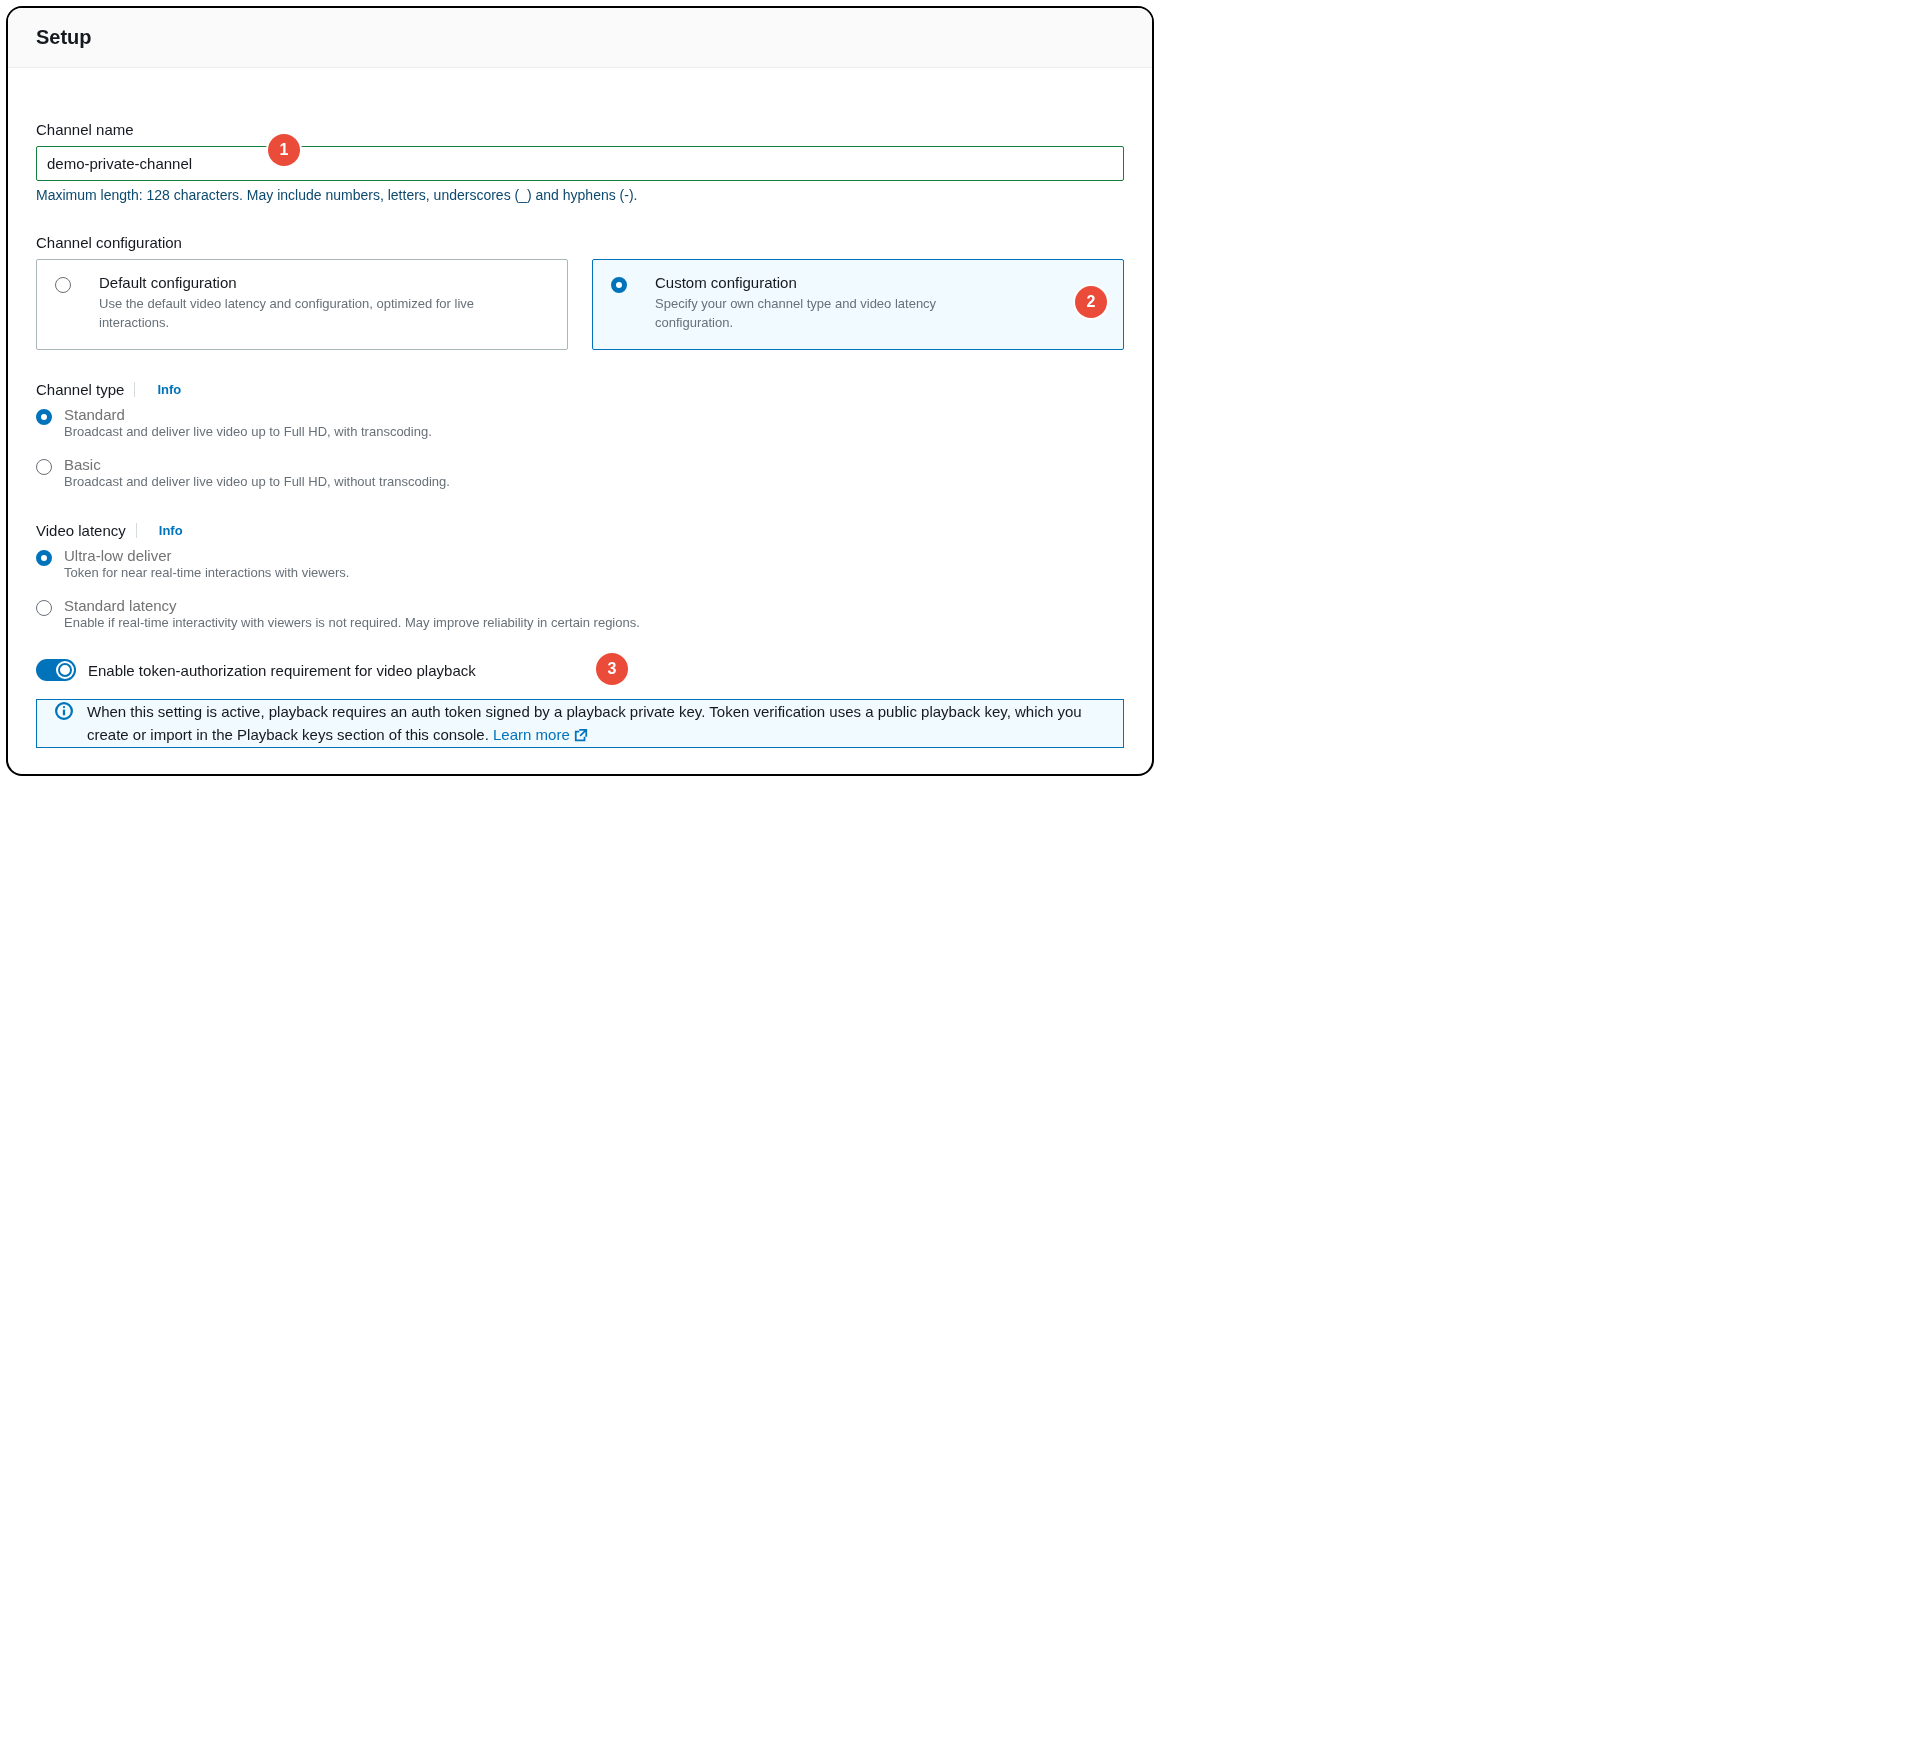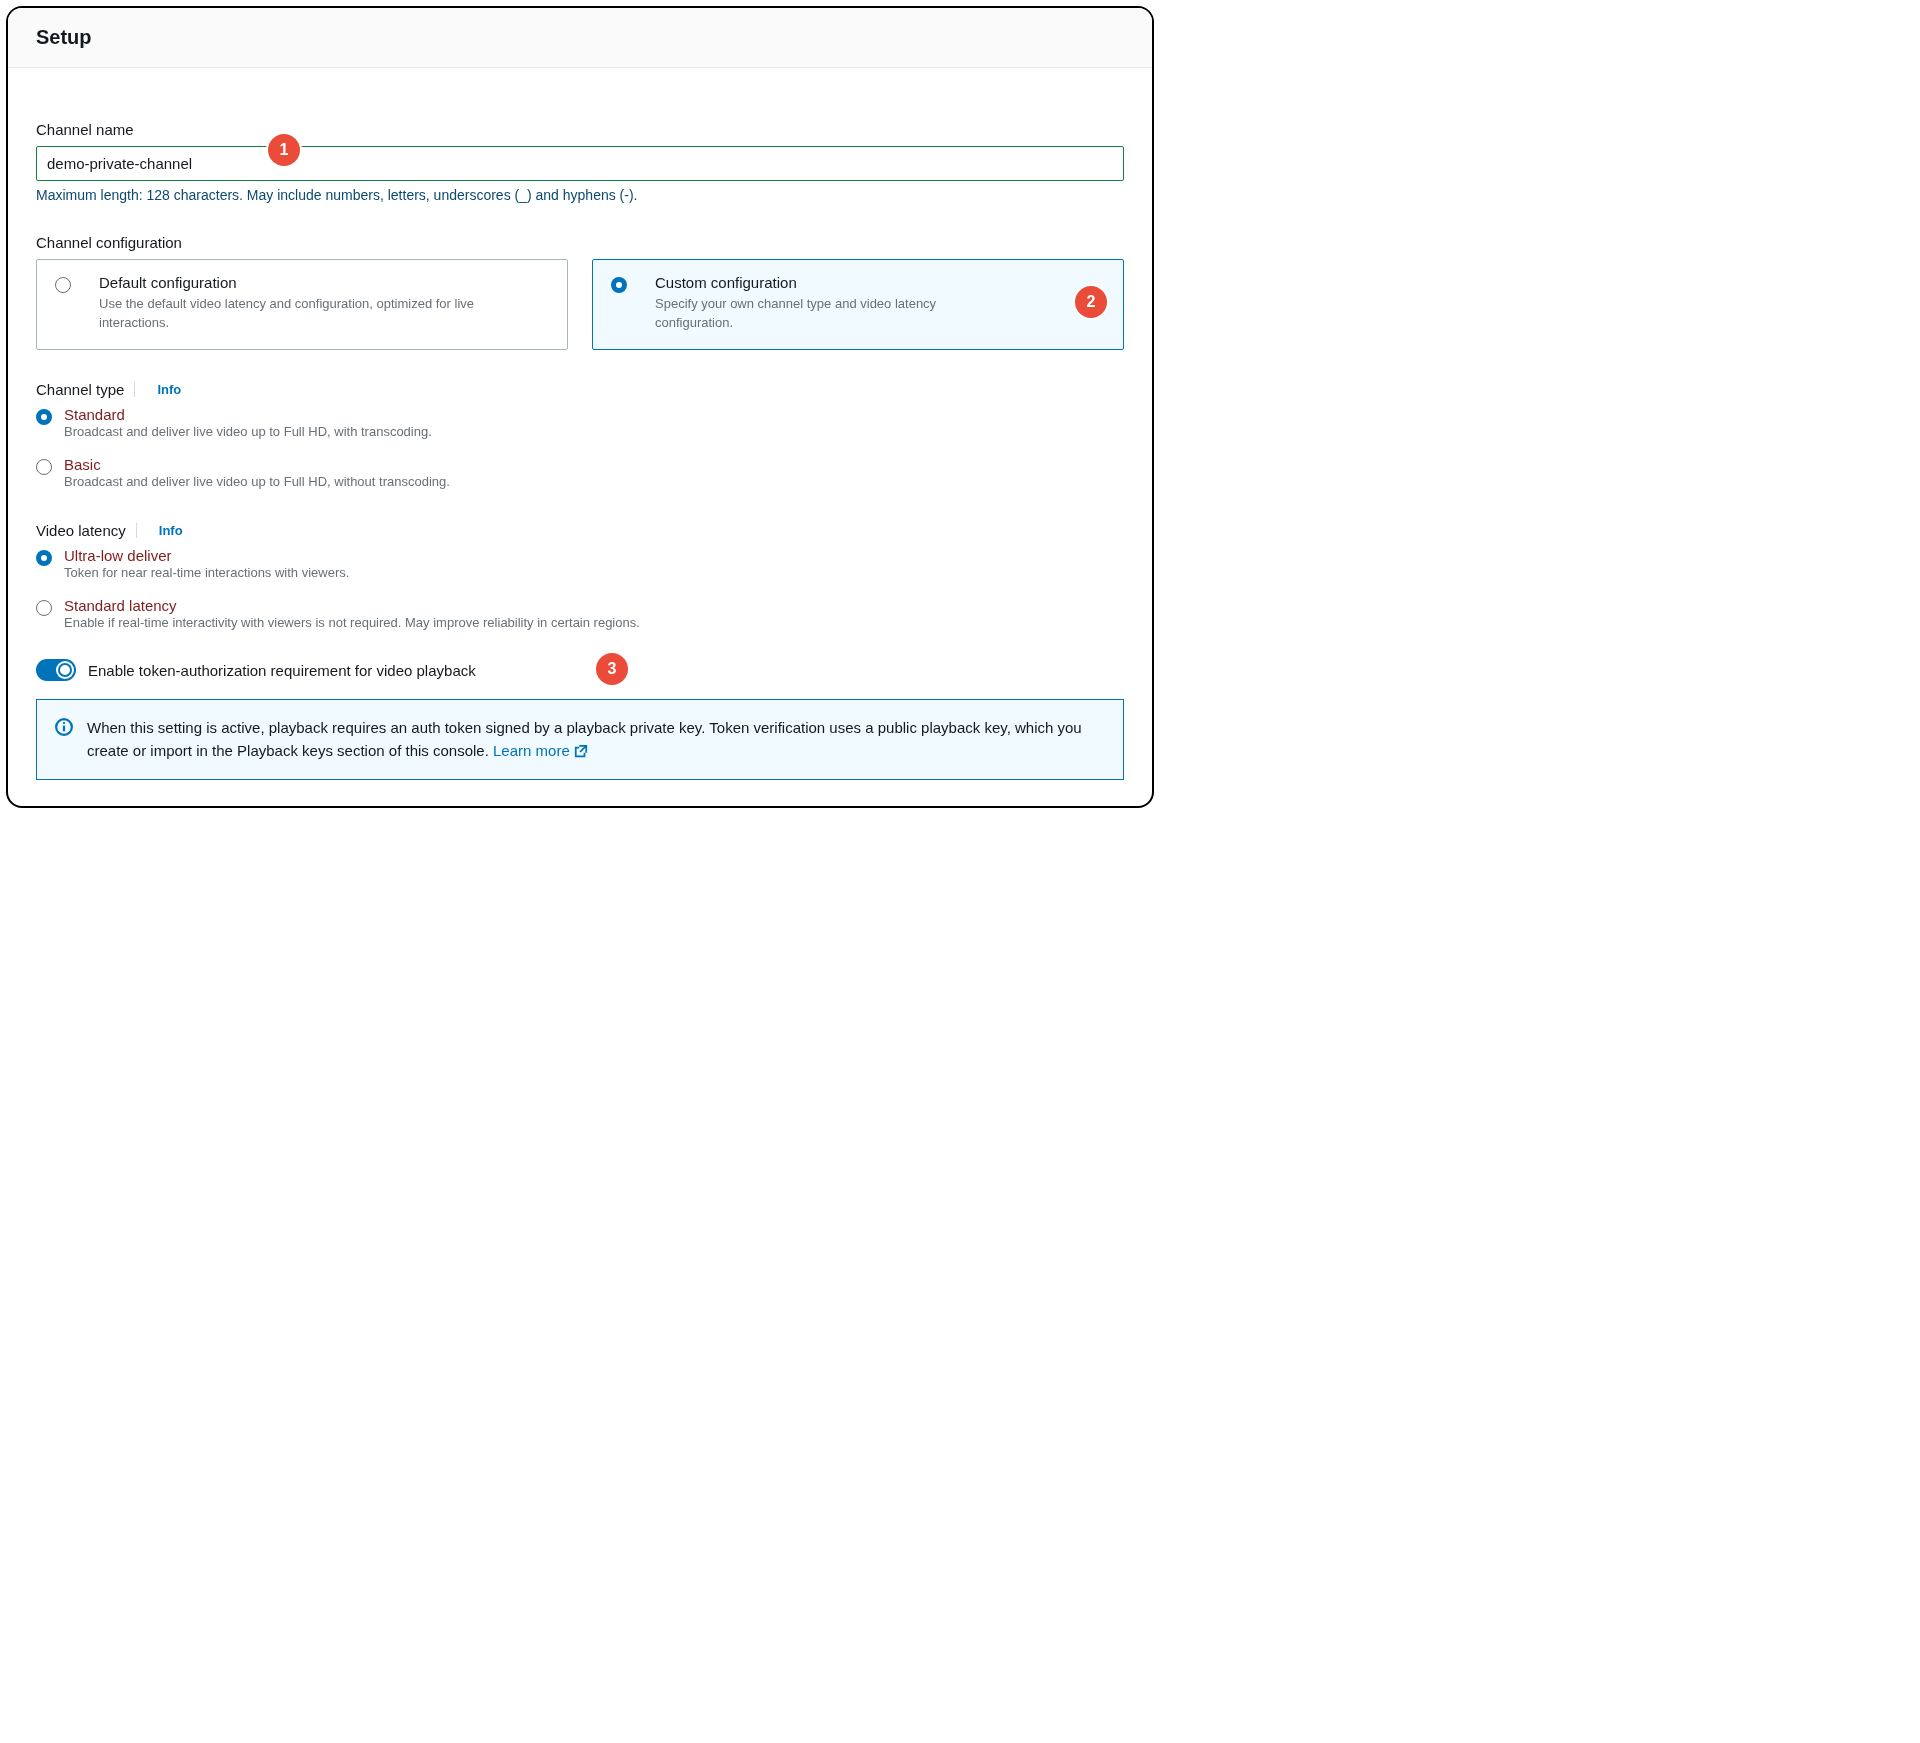--- a/index.html
+++ b/index.html
@@ -103,21 +103,21 @@
     line-height: 1.45;
   }
   .radio-list .radio-item {
     display: flex;
     gap: 12px;
     margin-bottom: 14px;
     cursor: pointer;
   }
   .radio-item .radio-title {
     font-size: 15px;
-    color: #7f1d1d;
+    color: #737373;
   }
   .radio-body { max-width: 760px; }
   .toggle-row {
     display: flex;
     align-items: center;
     gap: 12px;
     margin-bottom: 18px;
     position: relative;
   }
   .toggle {
@@ -137,21 +137,21 @@
     display:flex;align-items:center;justify-content:center;
   }
   .toggle .knob::after{
     content:"";
     width:10px;height:10px;border:2px solid #0073bb;border-radius:50%;
   }
   .toggle-label { font-size: 15px; }
   .info-box {
     border: 1px solid #0073bb;
     background: #f1faff;
-    padding: 16px 18px;
+    padding: 0 18px;
     display: flex;
     gap: 14px;
     border-radius: 0;
   }
   .info-icon {
     width: 18px; height: 18px;
     flex: 0 0 18px;
     color: #0073bb;
     margin-top: 2px;
   }

